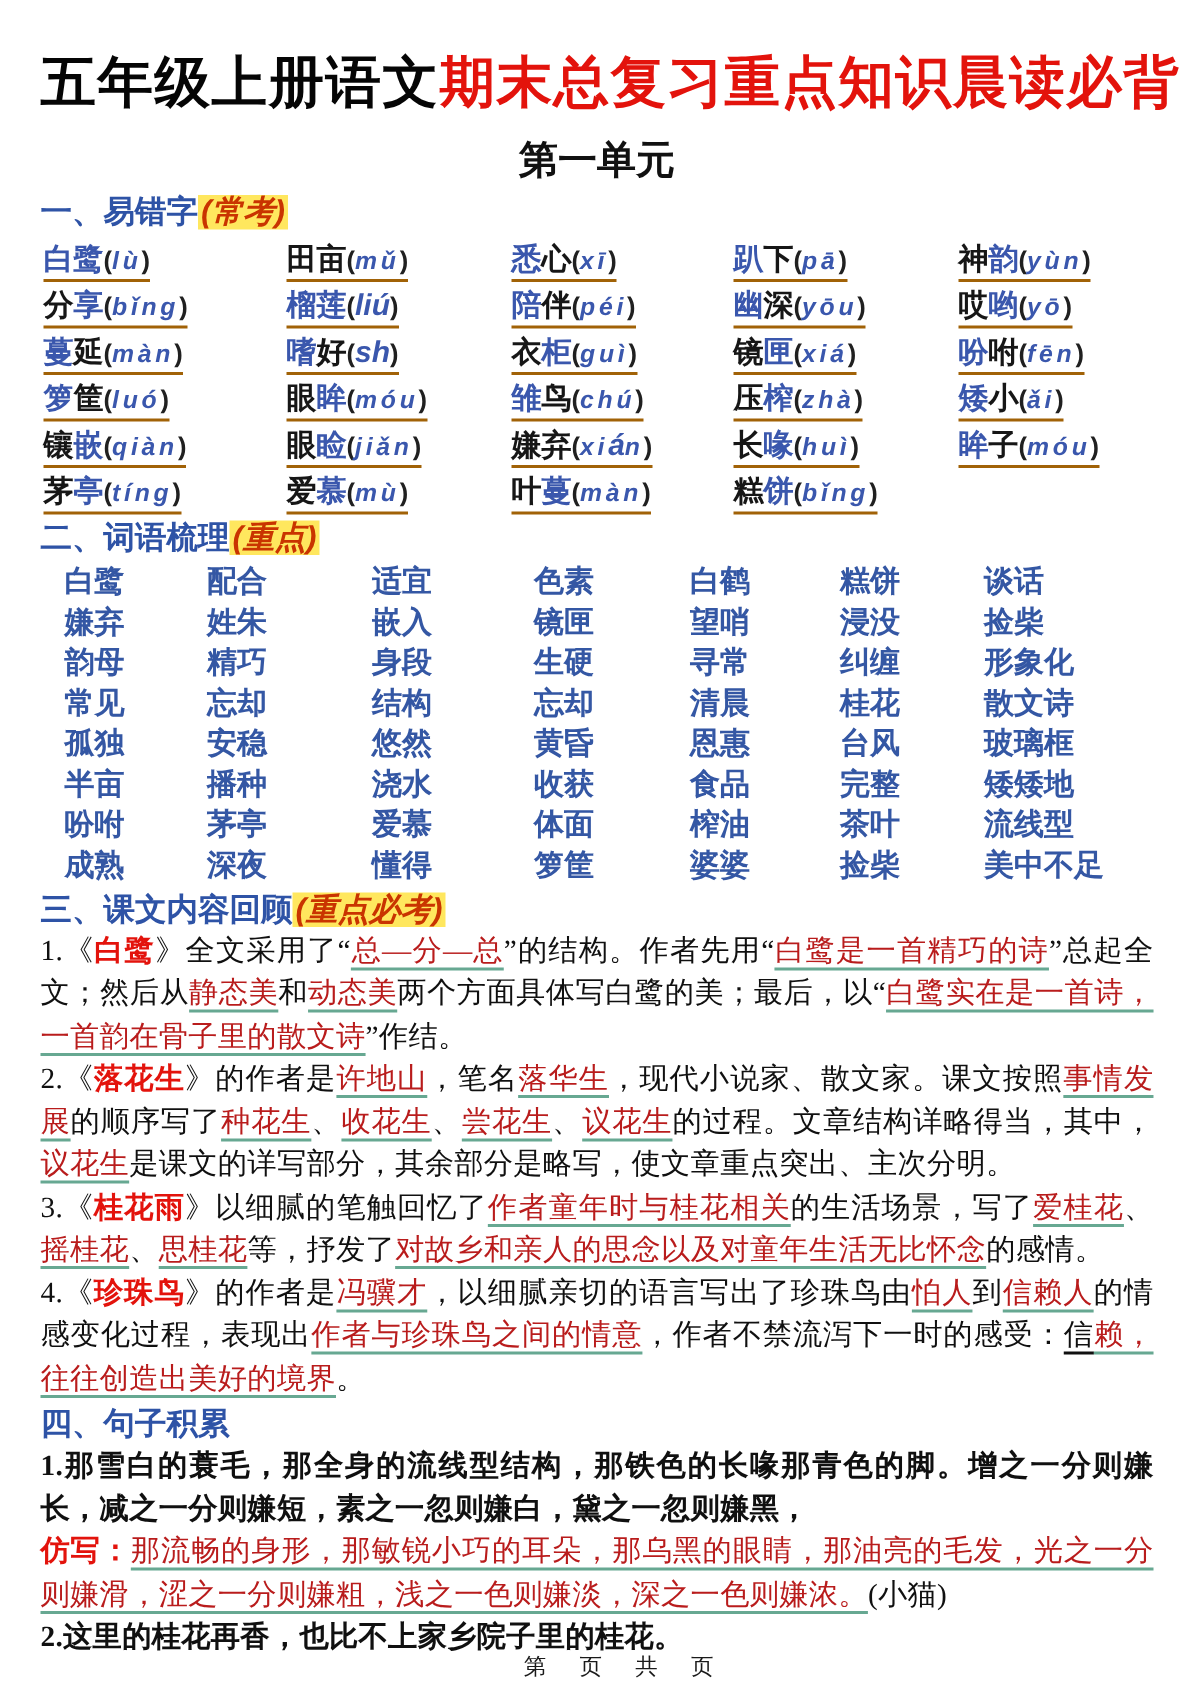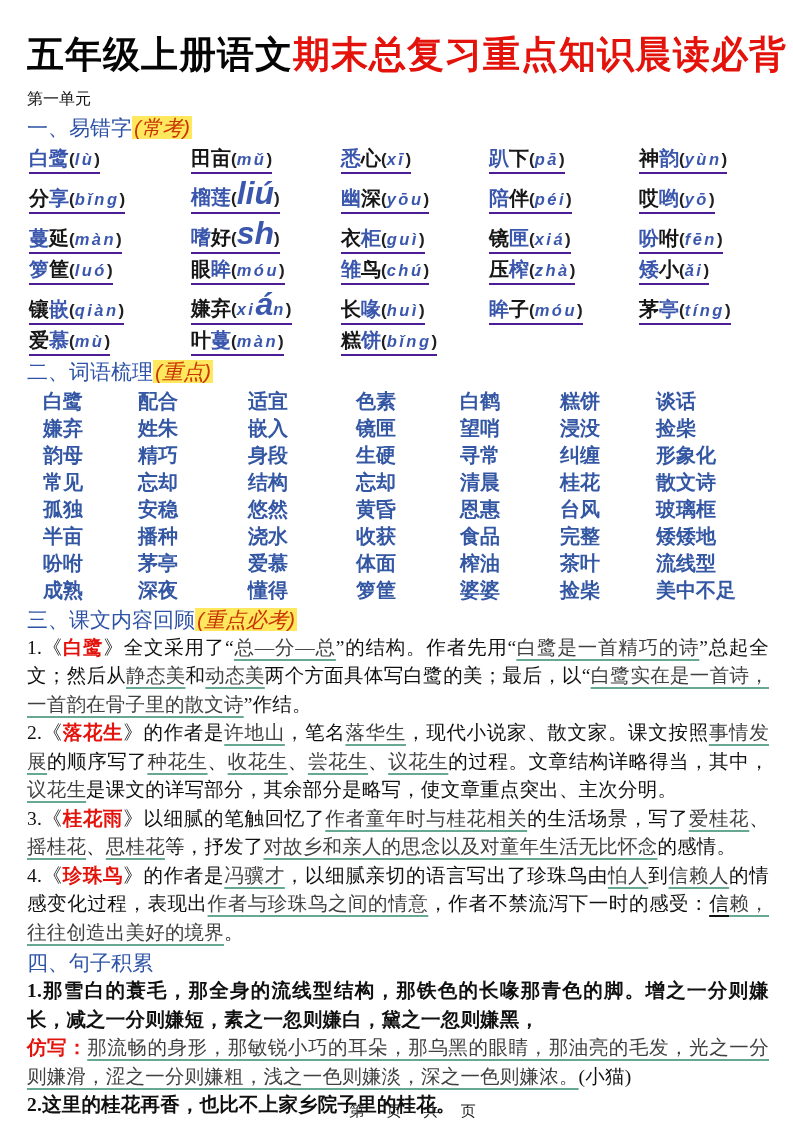--- a/index.html
+++ b/index.html
@@ -26,32 +26,32 @@
     text-align:right;
     font-size:37px;
     font-weight:800;
     letter-spacing:1px;
     line-height:50px;
     white-space:nowrap;
   }
   .title .t-black{color:#050505;}
   .title .t-red{color:var(--red);}
   .subtitle{
-    text-align:left;
-    font-size:16px;
-    font-weight:400;
+    text-align:center;
+    font-size:26px;
+    font-weight:700;
     font-family:"Liberation Serif", serif;
     margin-top:9px;
     margin-bottom:4px;
   }
 
   
   .sec-head{
     color:#2e53a6;
-    font-weight:400;
+    font-weight:700;
     font-size:21px;
     line-height:27px;
     margin-top:2px;
   }
   .sec-tag{
     color:var(--tag-red);
     background:var(--yellow);
     font-style:italic;
     padding:0 2px;
   }
@@ -60,40 +60,40 @@
   .char-grid{
     display:grid;
     grid-template-columns:162px 150px 148px 150px auto;
     row-gap:1px;
     margin:3px 0 2px 2px;
     align-items:end;
   }
   .char-cell{min-height:30px;display:flex;align-items:flex-end;}
   .char-inner{
     display:inline-block;
-    border-bottom:2px solid #4c1d95;
+    border-bottom:2px solid #a16207;
     padding-bottom:0px;
     white-space:nowrap;
   }
   .hz{
     font-size:20px;
     font-weight:600;
     font-family:"Liberation Serif", serif;
     color:#161616;
   }
   .hz.blue{color:var(--blue);}
   .py-paren{color:#202020;font-size:17px;font-weight:600;}
   .pyt{
     color:var(--blue);
     font-style:italic;
     font-size:16.5px;
     font-weight:600;
     letter-spacing:2.5px;
   }
-  .pyt.big{font-size:32px;letter-spacing:0;}
+  .pyt.big{font-size:20px;letter-spacing:0;}
 
   
   .word-grid{
     display:grid;
     grid-template-columns:95px 110px 108px 104px 100px 96px auto;
     row-gap:1.5px;
     margin:4px 0 2px 16px;
   }
   .word-cell{
     color:#3457a4;
@@ -120,21 +120,21 @@
     color:#68a democratized;
   }
   
   .sg{
     color:#6aa democratized;
   }
   .sg, .sgx{
     color:#67a democratized;
   }
   .sg{
-    color:#404040;
+    color:#b91c1c;
     text-decoration:underline;
     text-decoration-color:#67a892;
     text-decoration-thickness:1.5px;
     text-underline-offset:5px;
   }
   .sku{
     color:#101010;
     text-decoration:underline;
     text-decoration-thickness:1.5px;
     text-underline-offset:5px;
@@ -184,26 +184,26 @@
       <div class="char-cell">
         <span class="char-inner"><span class="hz">神</span><span class="hz blue">韵</span><span class="py"><span class="py-paren">(</span><span class="pyt">yùn</span><span class="py-paren">)</span></span></span>
       </div>
       <div class="char-cell">
         <span class="char-inner"><span class="hz">分</span><span class="hz blue">享</span><span class="py"><span class="py-paren">(</span><span class="pyt">bǐng</span><span class="py-paren">)</span></span></span>
       </div>
       <div class="char-cell">
         <span class="char-inner"><span class="hz blue">榴</span><span class="hz blue">莲</span><span class="py"><span class="py-paren">(</span><span class="pyt big">liú</span><span class="py-paren">)</span></span></span>
       </div>
       <div class="char-cell">
+        <span class="char-inner"><span class="hz blue">陪</span><span class="hz">伴</span><span class="py"><span class="py-paren">(</span><span class="pyt">péi</span><span class="py-paren">)</span></span></span>
+      </div>
+      <div class="char-cell">
         <span class="char-inner"><span class="hz blue">幽</span><span class="hz">深</span><span class="py"><span class="py-paren">(</span><span class="pyt">yōu</span><span class="py-paren">)</span></span></span>
       </div>
       <div class="char-cell">
-        <span class="char-inner"><span class="hz blue">陪</span><span class="hz">伴</span><span class="py"><span class="py-paren">(</span><span class="pyt">péi</span><span class="py-paren">)</span></span></span>
-      </div>
-      <div class="char-cell">
         <span class="char-inner"><span class="hz">哎</span><span class="hz blue">哟</span><span class="py"><span class="py-paren">(</span><span class="pyt">yō</span><span class="py-paren">)</span></span></span>
       </div>
       <div class="char-cell">
         <span class="char-inner"><span class="hz blue">蔓</span><span class="hz">延</span><span class="py"><span class="py-paren">(</span><span class="pyt">màn</span><span class="py-paren">)</span></span></span>
       </div>
       <div class="char-cell">
         <span class="char-inner"><span class="hz blue">嗜</span><span class="hz">好</span><span class="py"><span class="py-paren">(</span><span class="pyt big">sh</span><span class="py-paren">)</span></span></span>
       </div>
       <div class="char-cell">
         <span class="char-inner"><span class="hz">衣</span><span class="hz blue">柜</span><span class="py"><span class="py-paren">(</span><span class="pyt">guì</span><span class="py-paren">)</span></span></span>
@@ -224,20 +224,23 @@
         <span class="char-inner"><span class="hz blue">雏</span><span class="hz">鸟</span><span class="py"><span class="py-paren">(</span><span class="pyt">chú</span><span class="py-paren">)</span></span></span>
       </div>
       <div class="char-cell">
         <span class="char-inner"><span class="hz">压</span><span class="hz blue">榨</span><span class="py"><span class="py-paren">(</span><span class="pyt">zhà</span><span class="py-paren">)</span></span></span>
       </div>
       <div class="char-cell">
         <span class="char-inner"><span class="hz blue">矮</span><span class="hz">小</span><span class="py"><span class="py-paren">(</span><span class="pyt">ǎi</span><span class="py-paren">)</span></span></span>
       </div>
       <div class="char-cell">
         <span class="char-inner"><span class="hz">镶</span><span class="hz blue">嵌</span><span class="py"><span class="py-paren">(</span><span class="pyt">qiàn</span><span class="py-paren">)</span></span></span>
+      </div>
+      <div class="char-cell">
+        <span class="char-inner"><span class="hz">眼</span><span class="hz blue">睑</span><span class="py"><span class="py-paren">(</span><span class="pyt">jiǎn</span><span class="py-paren">)</span></span></span>
       </div>
       <div class="char-cell">
         <span class="char-inner"><span class="hz">嫌</span><span class="hz">弃</span><span class="py"><span class="py-paren">(</span><span class="pyt">xi</span><span class="pyt big">á</span><span class="pyt">n</span><span class="py-paren">)</span></span></span>
       </div>
       <div class="char-cell">
         <span class="char-inner"><span class="hz">长</span><span class="hz blue">喙</span><span class="py"><span class="py-paren">(</span><span class="pyt">huì</span><span class="py-paren">)</span></span></span>
       </div>
       <div class="char-cell">
         <span class="char-inner"><span class="hz blue">眸</span><span class="hz">子</span><span class="py"><span class="py-paren">(</span><span class="pyt">móu</span><span class="py-paren">)</span></span></span>
       </div>

